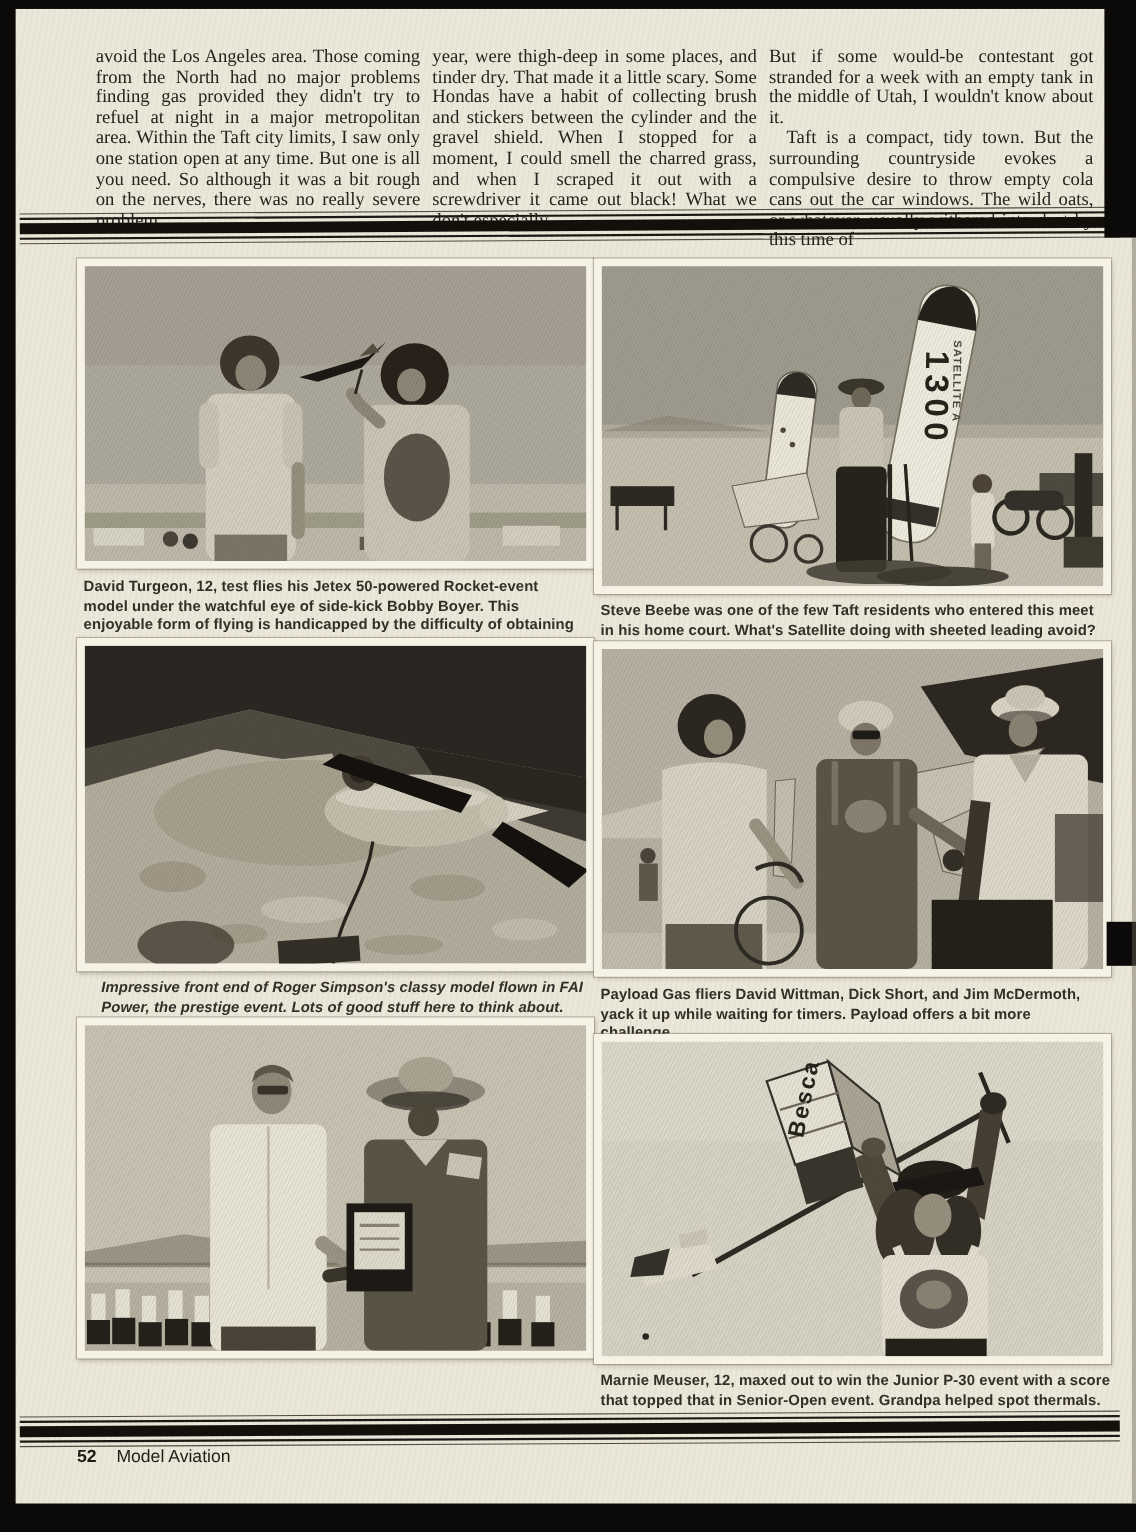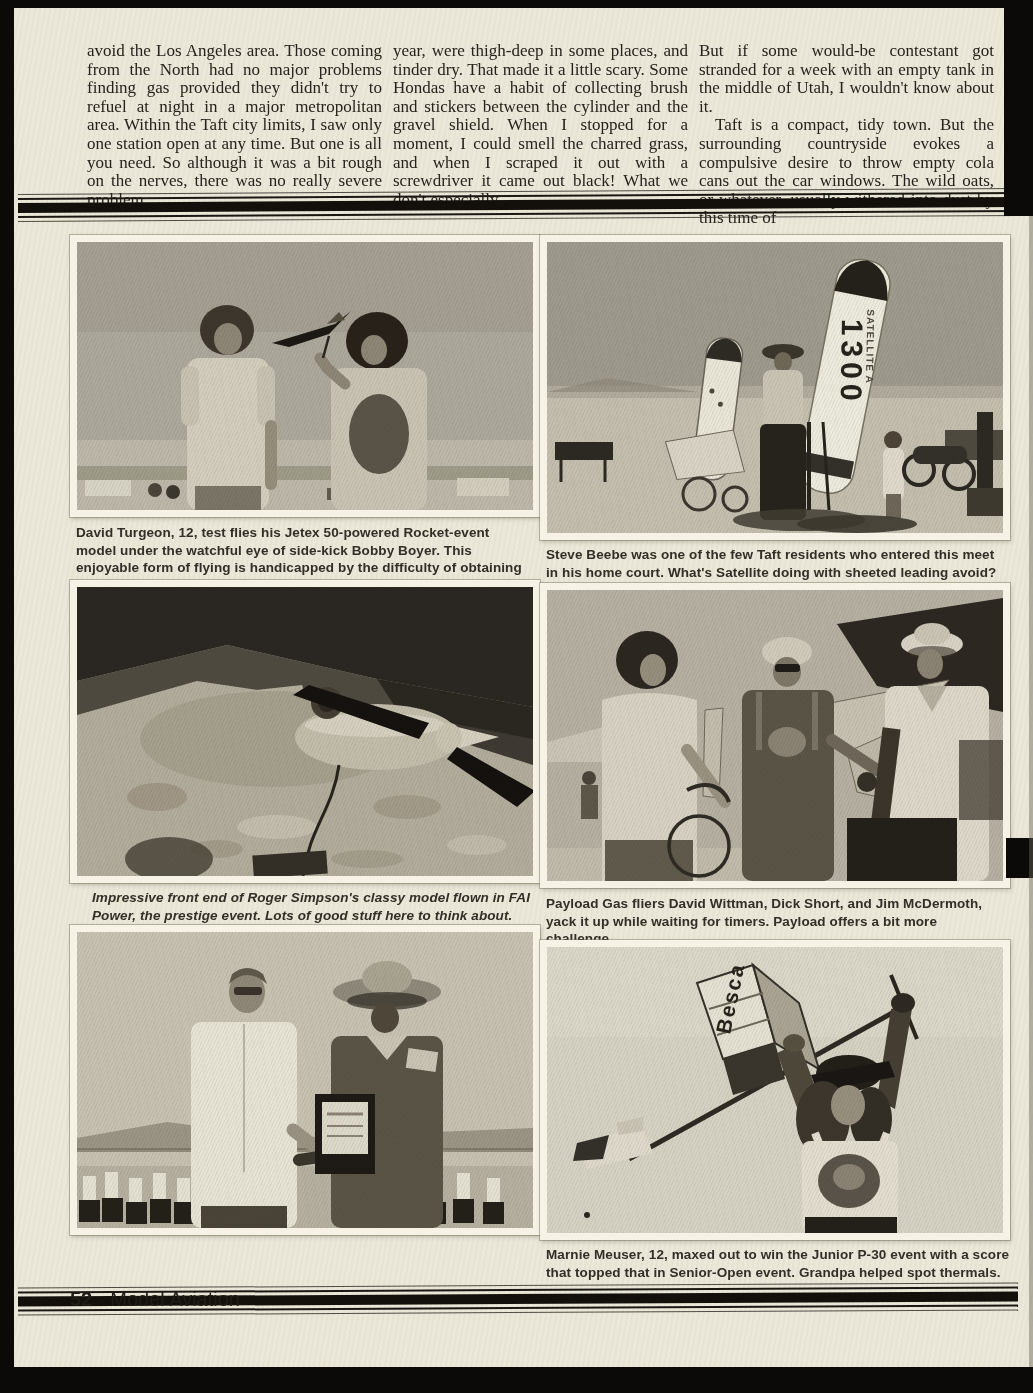--- a/index.html
+++ b/index.html
@@ -24,21 +24,21 @@
   .band{height:10px;background:#13100c;margin-bottom:3px;}
   
   .photo{position:absolute;background:#f6f3e6;padding:7px;z-index:3;
          box-shadow:0 0 0 1px rgba(120,112,92,0.45), 1px 2px 4px rgba(60,54,40,0.25);}
   .photo svg{display:block;}
   .halftone{position:absolute;left:7px;top:7px;right:7px;bottom:7px;pointer-events:none;
          background:repeating-linear-gradient(115deg,rgba(35,30,22,0.07) 0 1px,rgba(0,0,0,0) 1px 3px);}
   .cap{position:absolute;font-weight:700;font-size:13.5px;line-height:17.5px;color:#332e27;
        letter-spacing:.1px;z-index:3;}
   
-  .footer{position:absolute;left:70px;top:1288px;font-size:20px;color:#1f1c16;z-index:3;}
+  .footer{position:absolute;left:70px;top:1316px;font-size:16px;color:#1f1c16;z-index:3;}
   .footer .pg{font-weight:700;margin-right:18px;}
   
   .edge{position:absolute;background:#0b0a08;z-index:6;}
   #edge-left{left:0;top:0;width:14px;height:1393px;}
   #edge-top{left:0;top:0;width:1033px;height:8px;}
   #edge-right-top{left:1004px;top:0;width:29px;height:216px;}
   #edge-bottom{left:0;top:1367px;width:1033px;height:26px;}
   #artifact-right-mid{left:1006px;top:838px;width:27px;height:40px;}
   #edge-right-shadow{left:1029px;top:216px;width:4px;height:1151px;background:#6b675c;opacity:.45;z-index:6;position:absolute;}
   svg text{font-family:"Liberation Sans",sans-serif;}

